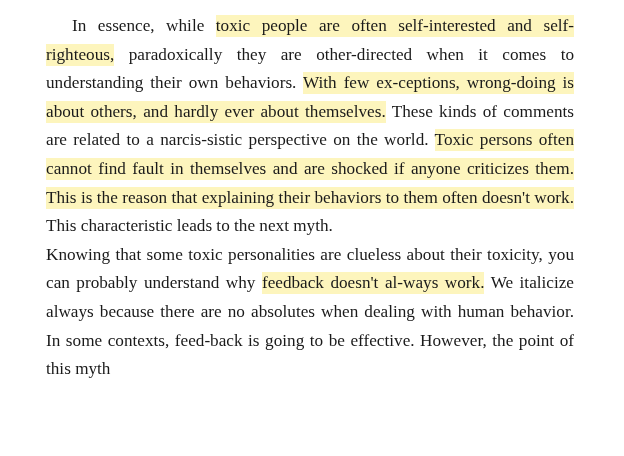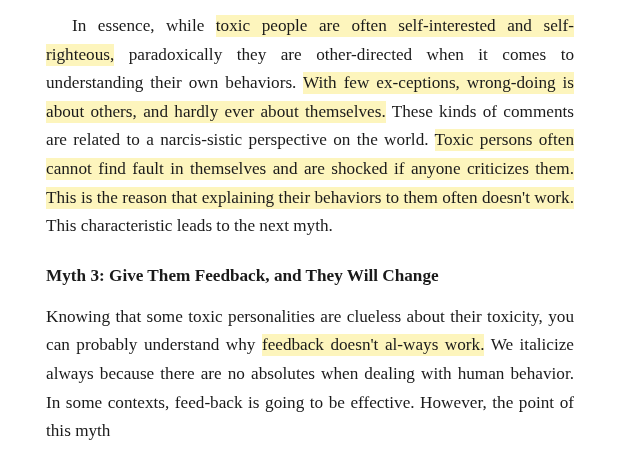--- a/index.html
+++ b/index.html
@@ -53,19 +53,18 @@
 </style>
 </head>
 <body>
 
 <div class="page">
 
   <p class="body-text">
     <span class="indent"></span><span>In essence, while </span><span class="hl">toxic people are often self-interested and self-righteous,</span><span> paradoxically they are other-directed when it comes to understanding their own behaviors. </span><span class="hl">With few ex-ceptions, wrong-doing is about others, and hardly ever about themselves.</span><span> These kinds of comments are related to a narcis-sistic perspective on the world. </span><span class="hl">Toxic persons often cannot find fault in themselves and are shocked if anyone criticizes them. This is the reason that explaining their behaviors to them often doesn't work.</span><span> This characteristic leads to the next myth.</span>
   </p>
 
-  <h2 class="section-heading">Myth 3: Give Them Feedback, and They Will Change</h2>
 
   <p class="body-text para-two">
     <span>Knowing that some toxic personalities are clueless about their toxicity, you can probably understand why </span><span class="hl">feedback doesn't </span><span class="hl it">al-ways</span><span class="hl"> work.</span><span> We italicize </span><span class="it">always</span><span> because there are no absolutes when dealing with human behavior. In some contexts, feed-back is going to be effective. However, the point of this myth</span>
   </p>
 
 </div>
 
 </body></html>

